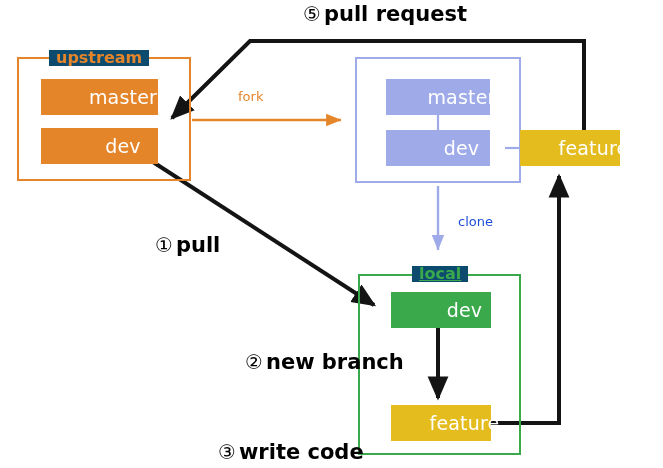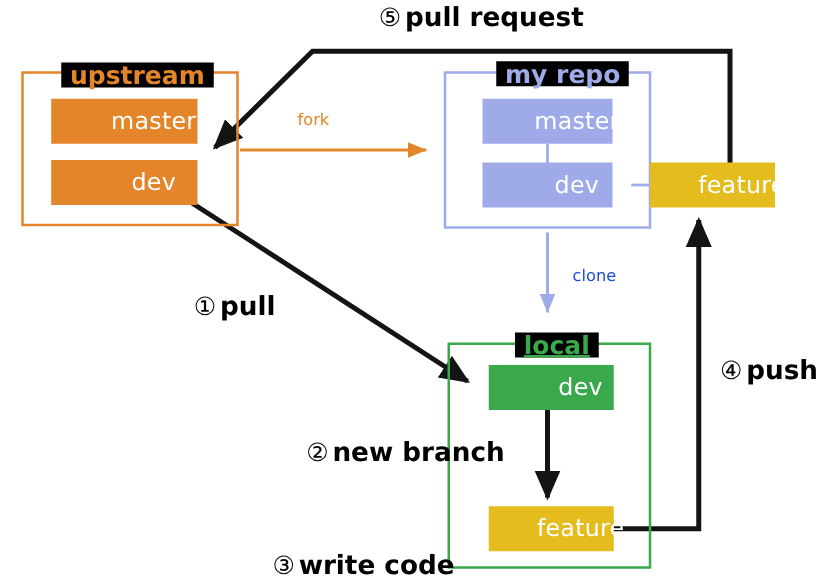--- a/index.html
+++ b/index.html
@@ -30,22 +30,22 @@
   .group-frame {
     position: absolute;
     box-sizing: border-box;
     border-style: solid;
     border-width: 2px;
     background: transparent;
   }
   .group-label {
     position: absolute;
     font-weight: bold;
-    font-size: 20px;
-    background: #000000;
+    font-size: 16px;
+    background: #0c4a6e;
     padding: 0 7px;
     white-space: nowrap;
     line-height: 1;
   }
   
   .node {
     position: absolute;
     box-sizing: border-box;
     display: flex;
     align-items: center;
@@ -118,21 +118,20 @@
   <div class="group-label" style="left:49px; top:50px; color:#E4852A;">upstream</div>
 
   <div class="node" style="left:41px; top:79px; width:117px; height:36px; background:#E4852A;">
     <span>master</span>
   </div>
   <div class="node" style="left:41px; top:128px; width:117px; height:36px; background:#E4852A;">
     <span>dev</span>
   </div>
 
   <div class="group-frame" style="left:355px; top:57px; width:166px; height:126px; border-color:#9FABE8;"></div>
-  <div class="group-label" style="left:397px; top:49px; color:#9FABE8;">my repo</div>
 
   <div class="node" style="left:386px; top:79px; width:104px; height:36px; background:#9FABE8;">
     <span>master</span>
   </div>
   <div class="node" style="left:386px; top:130px; width:104px; height:36px; background:#9FABE8;">
     <span>dev</span>
   </div>
   <div class="node" style="left:520px; top:130px; width:100px; height:36px; background:#E5BC1E;">
     <span>feature</span>
   </div>
@@ -163,17 +162,14 @@
   </div>
 
   <div class="step-label" style="left:218px; top:442px;">
     <span class="num">③</span><span>write code</span>
   </div>
 
   <div class="step-label" style="left:245px; top:352px;">
     <span class="num">②</span><span>new branch</span>
   </div>
 
-  <div class="step-label" style="left:576px; top:286px;">
-    <span class="num">④</span><span>push</span>
-  </div>
 
 </div>
 
 </body></html>

